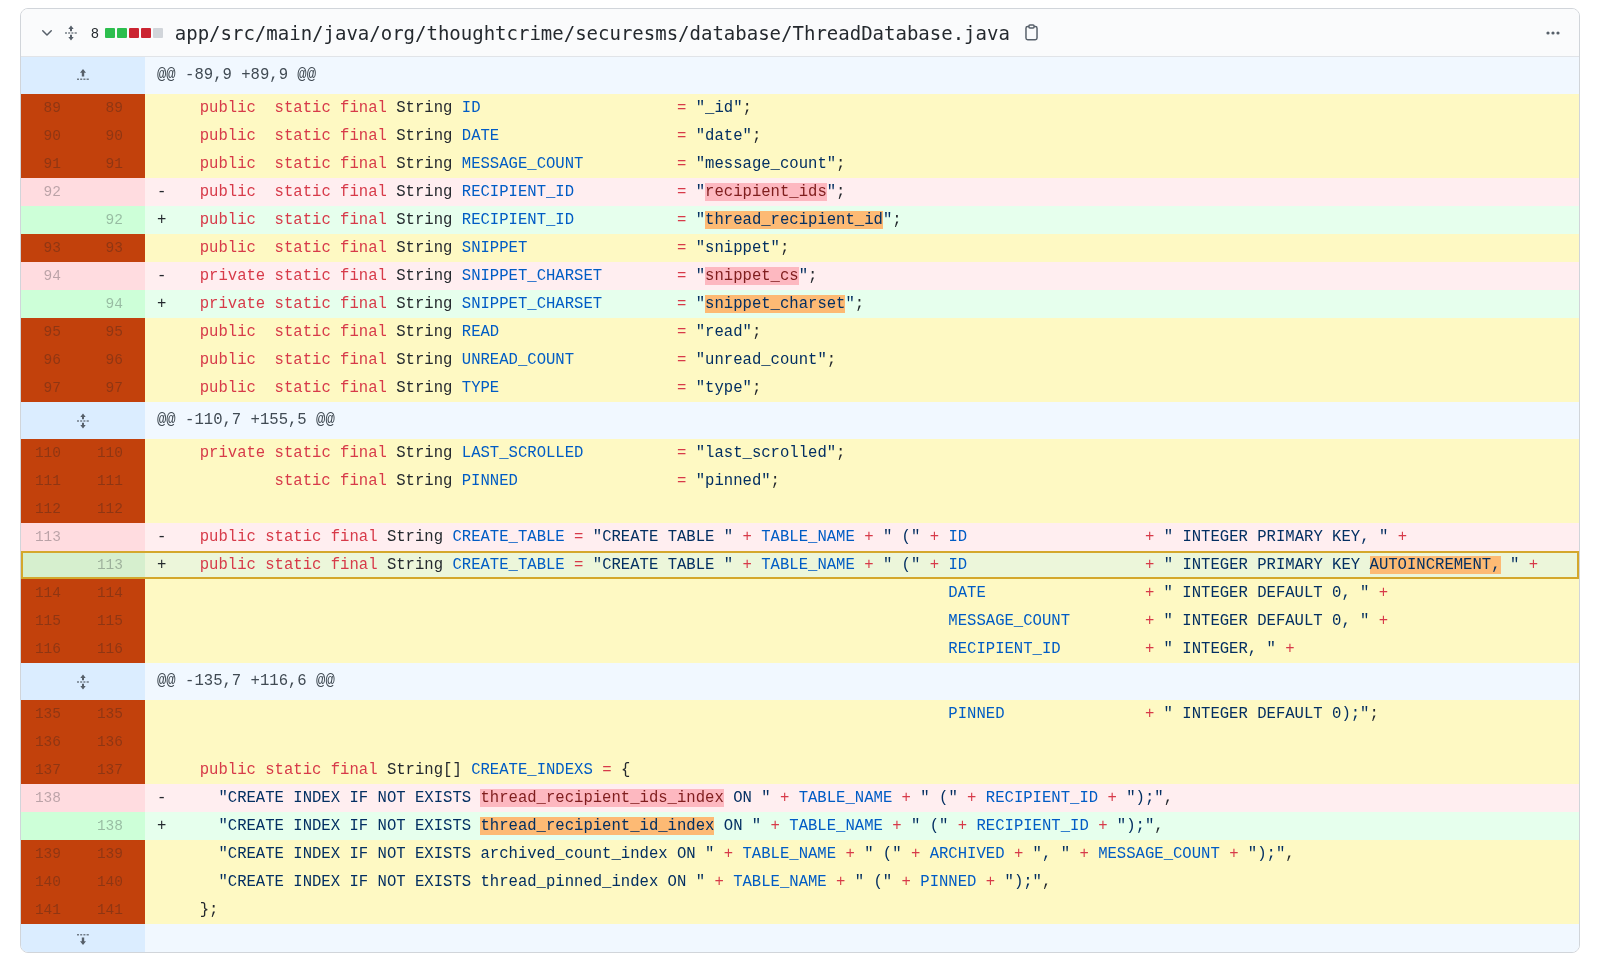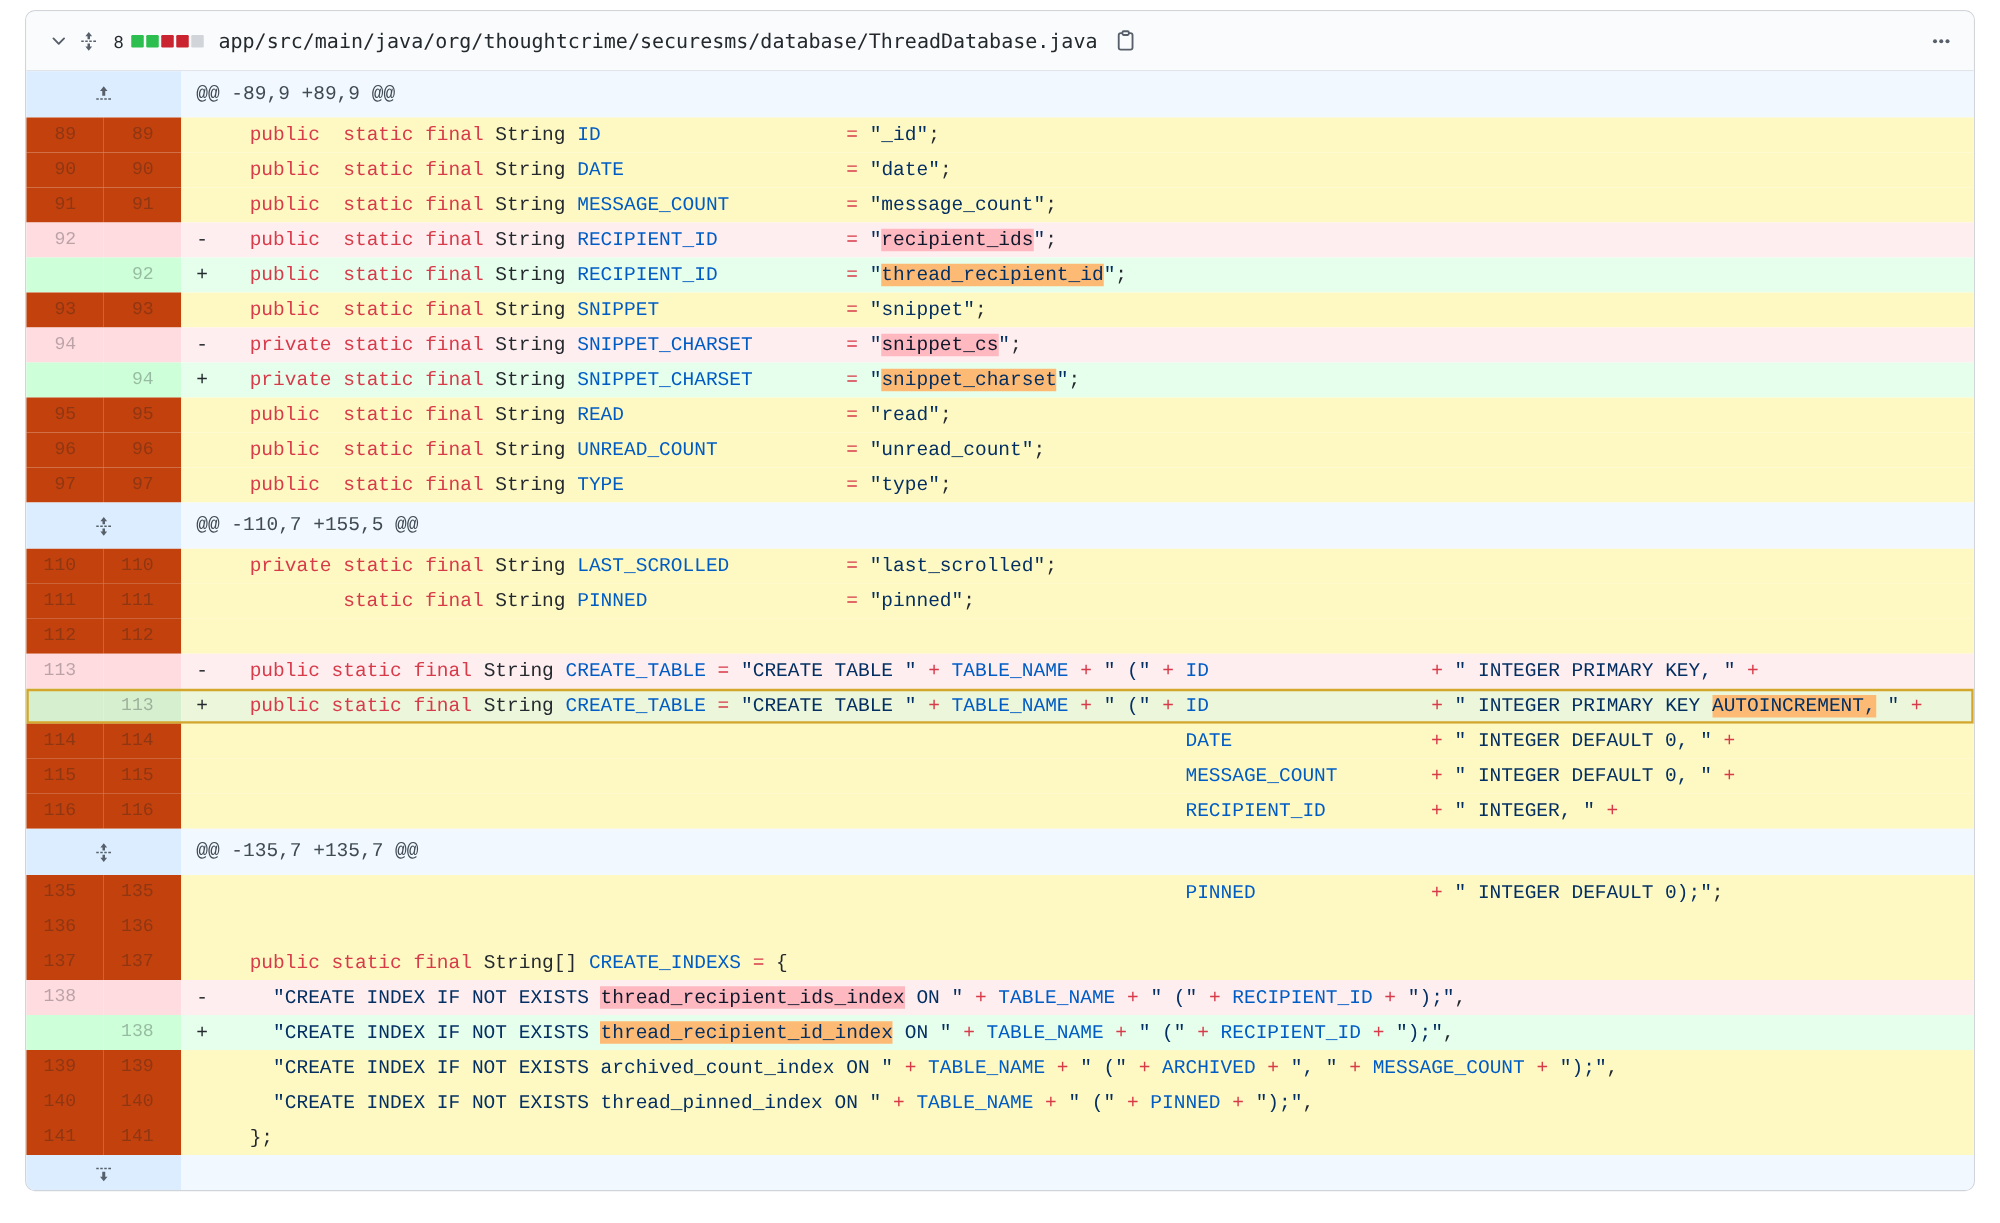--- a/index.html
+++ b/index.html
@@ -7,40 +7,40 @@
   .card{margin:8px 20px;border:1px solid #d1d5da;border-radius:8px;overflow:hidden;background:#fff;}
   
   .fhead{height:47px;background:#fafbfc;border-bottom:1px solid #e1e4e8;display:flex;align-items:center;padding:0 14px;}
   .iconbtn{display:flex;align-items:center;justify-content:center;width:24px;height:24px;cursor:pointer;border-radius:4px;}
   .fhead .count{font-size:14px;color:#24292e;margin:0 6px 0 8px;font-family:"Liberation Sans",sans-serif;}
   .diffstat{display:flex;gap:2px;margin-right:12px;}
   .sq{width:10px;height:10px;border-radius:1px;display:inline-block;}
   .sq.added{background:#2cbe4e;}
   .sq.deleted{background:#cb2431;}
   .sq.neutral{background:#d1d5da;}
-  .fpath{font-family:"DejaVu Sans Mono","Liberation Mono",monospace;font-size:16px;color:#24292e;margin-right:10px;}
+  .fpath{font-family:"DejaVu Sans Mono","Liberation Mono",monospace;font-size:19px;color:#24292e;margin-right:10px;}
   .spacer{flex:1;}
   
   .diffbody{font-family:Liberation Mono, monospace;font-size:15.6px;}
   .row{display:flex;position:relative;}
   .row.code{height:28px;line-height:28px;}
   .num{width:62px;min-width:62px;box-sizing:border-box;text-align:right;padding-right:22px;color:rgba(27,31,35,0.3);font-size:14.5px;cursor:pointer;background:#c2410c;}
   .codecell{flex:1;white-space:pre;overflow:hidden;display:flex;background:#fef9c3;color:#24292e;}
   .sign{width:24px;min-width:24px;padding-left:12px;box-sizing:content-box;color:#24292e;}
   .codetext{white-space:pre;}
   .row.del .num{background:#ffdce0;}
   .row.del .codecell{background:#ffeef0;}
   .row.add .num{background:#cdffd8;}
   .row.add .codecell{background:#e6ffed;}
   .row.sel .num{background:#d6efce;}
   .row.sel .codecell{background:#ecf6da;}
   .row.sel::after{content:"";position:absolute;inset:0;border:2px solid #d4a72c;pointer-events:none;}
   
   .k{color:#d73a49;} .c{color:#005cc5;} .s{color:#032f62;} .o{color:#d73a49;} .p{color:#24292e;}
-  .sd{background:#fdb8c0;color:#0f172a;}
+  .sd{background:#fdb8c0;color:#7f1d1d;}
   .sa{background:#fdba74;color:#032f62;}
   
   .row.hunk{height:37px;line-height:37px;}
   .hunkgut{width:124px;min-width:124px;background:#dbedff;display:flex;align-items:center;justify-content:center;cursor:pointer;}
   .hunktext{flex:1;background:#f1f8ff;color:#404a53;padding-left:12px;white-space:pre;}
   
   .row.expbar{height:28px;}
   .row.expbar .hunkgut{width:124px;min-width:124px;}
   .row.expbar .filler{flex:1;background:#f1f8ff;}
   .icn{display:flex;align-items:center;justify-content:center;}
@@ -228,21 +228,21 @@
             <svg width="16" height="16" viewBox="0 0 16 16" fill="#57606a">
               <path d="M8 0.5 L10.7 3.9 H9 V6.3 H7 V3.9 H5.3 Z"></path>
               <path d="M8 15.5 L10.7 12.1 H9 V9.7 H7 V12.1 H5.3 Z"></path>
               <rect x="2" y="7.4" width="2" height="1.2"></rect>
               <rect x="5.2" y="7.4" width="2" height="1.2"></rect>
               <rect x="8.4" y="7.4" width="2" height="1.2"></rect>
               <rect x="11.6" y="7.4" width="2.2" height="1.2"></rect>
             </svg>
           </span>
         </div>
-        <div class="hunktext">@@ -135,7 +135,7 @@</div>
+        <div class="hunktext">@@ -135,7 +116,6 @@</div>
       </div>
       <div class="row code ctx">
         <div class="num">135</div>
         <div class="num">135</div>
         <div class="codecell"><span class="sign"></span><span class="codetext"><span class="p">                                                                                  </span><span class="c">PINNED</span><span class="p">               </span><span class="o">+</span><span class="p"> </span><span class="s">" INTEGER DEFAULT 0);"</span><span class="p">;</span></span></div>
       </div>
       <div class="row code ctx">
         <div class="num">136</div>
         <div class="num">136</div>
         <div class="codecell"><span class="sign"></span><span class="codetext"></span></div>

